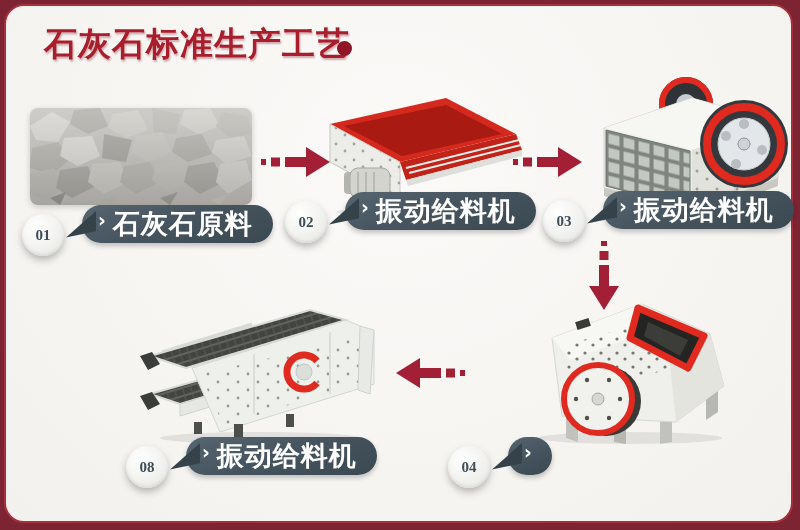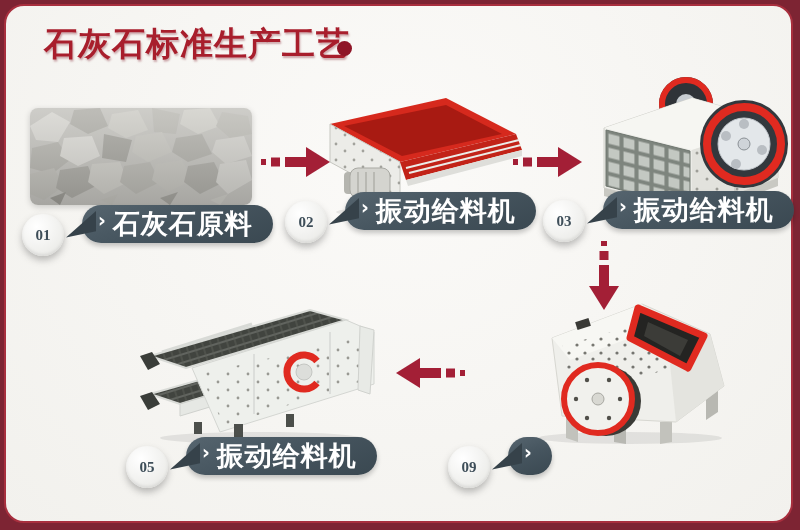--- a/index.html
+++ b/index.html
@@ -330,30 +330,30 @@
       <span>03</span>
     </div>
     <div class="bubble">
       <span class="chev">›</span>
       <span class="lbl">振动给料机</span>
     </div>
   </div>
 
   <div class="step" style="left:448px;top:437px">
     <div class="num">
-      <span>09</span>
+      <span>04</span>
     </div>
     <div class="bubble">
       <span class="chev">›</span>
     </div>
   </div>
 
   <div class="step" style="left:126px;top:437px">
     <div class="num">
-      <span>05</span>
+      <span>08</span>
     </div>
     <div class="bubble">
       <span class="chev">›</span>
       <span class="lbl">振动给料机</span>
     </div>
   </div>
 
 </div>
 
 </body></html>

